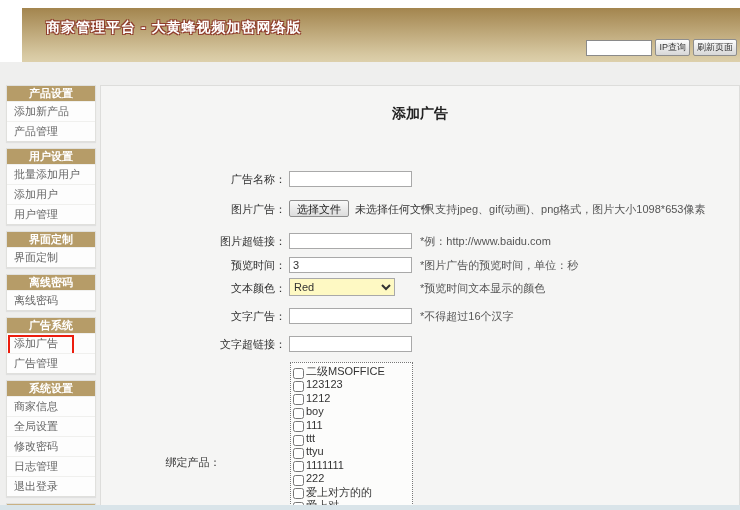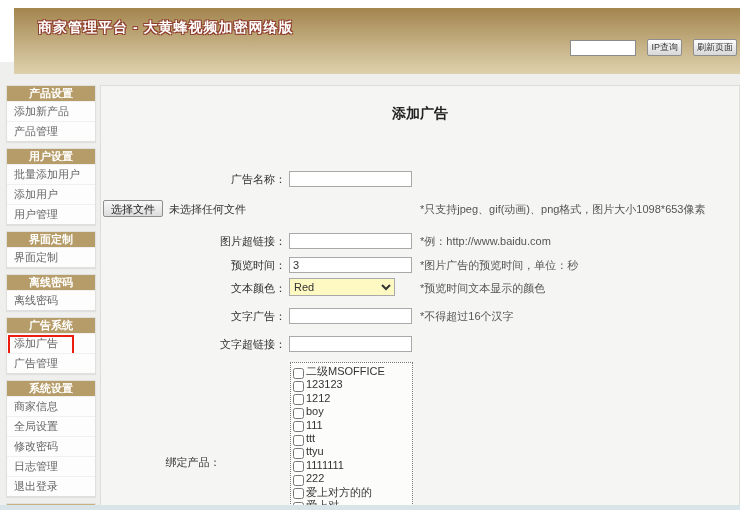--- a/index.html
+++ b/index.html
@@ -5,32 +5,32 @@
   * { box-sizing: border-box; margin: 0; padding: 0; }
   html,body { width: 740px; height: 510px; }
   body {
     font-family: "Liberation Sans", "DejaVu Sans", sans-serif;
     background: #ffffff;
     position: relative;
     overflow: hidden;
   }
   
   .topbar {
-    position: absolute; left: 14px; top: 8px; right: 0; height: 66px;
+    position: absolute; left: 22px; top: 8px; right: 0; height: 54px;
     background: linear-gradient(#a3854e, #d6c7a0 85%, #ddd0ac);
   }
   .app-title {
     position: absolute; left: 24px; top: 11px;
     font-size: 14px; font-weight: bold; color: #fff;
     letter-spacing: 1px;
     text-shadow: 1px 1px 0 #8f3c2c, -1px -1px 0 #8f3c2c, 1px -1px 0 #8f3c2c, -1px 1px 0 #8f3c2c;
   }
   .search-area {
     position: absolute; right: 3px; top: 31px;
-    display: flex; align-items: center; gap: 11px;
+    display: flex; align-items: center; gap: 3px;
   }
   .search-input {
     width: 66px; height: 16px; border: 1px solid #8a8a8a;
     background: #fff; font-size: 11px; padding: 0 2px;
   }
   .hdr-btn {
     height: 17px; font-size: 9px; line-height: 13px; padding: 1px 3px;
     border: 1px solid #8e8e8e; border-radius: 2px; color: #333;
     background: linear-gradient(#fdfdfd, #d7d7d7); white-space: nowrap;
   }
@@ -155,20 +155,21 @@
 
 <div class="main-panel"></div>
 <div class="page-title">添加广告</div>
 
 <div class="form-row" style="top:169px">
   <span class="f-label">广告名称：</span>
   <input class="f-input f-ctrl" value="" style="">
 </div>
 
 <div class="form-row" style="top:199px">
+  <span class="f-label">图片广告：</span>
   <button class="file-btn f-ctrl">选择文件</button>
   <span class="file-status">未选择任何文件</span>
   <span class="f-note" style="left:320px">*只支持jpeg、gif(动画)、png格式，图片大小1098*653像素</span>
 </div>
 
 <div class="form-row" style="top:231px">
   <span class="f-label">图片超链接：</span>
   <input class="f-input f-ctrl" value="" style="">
   <span class="f-note">*例：http://www.baidu.com</span>
 </div>

